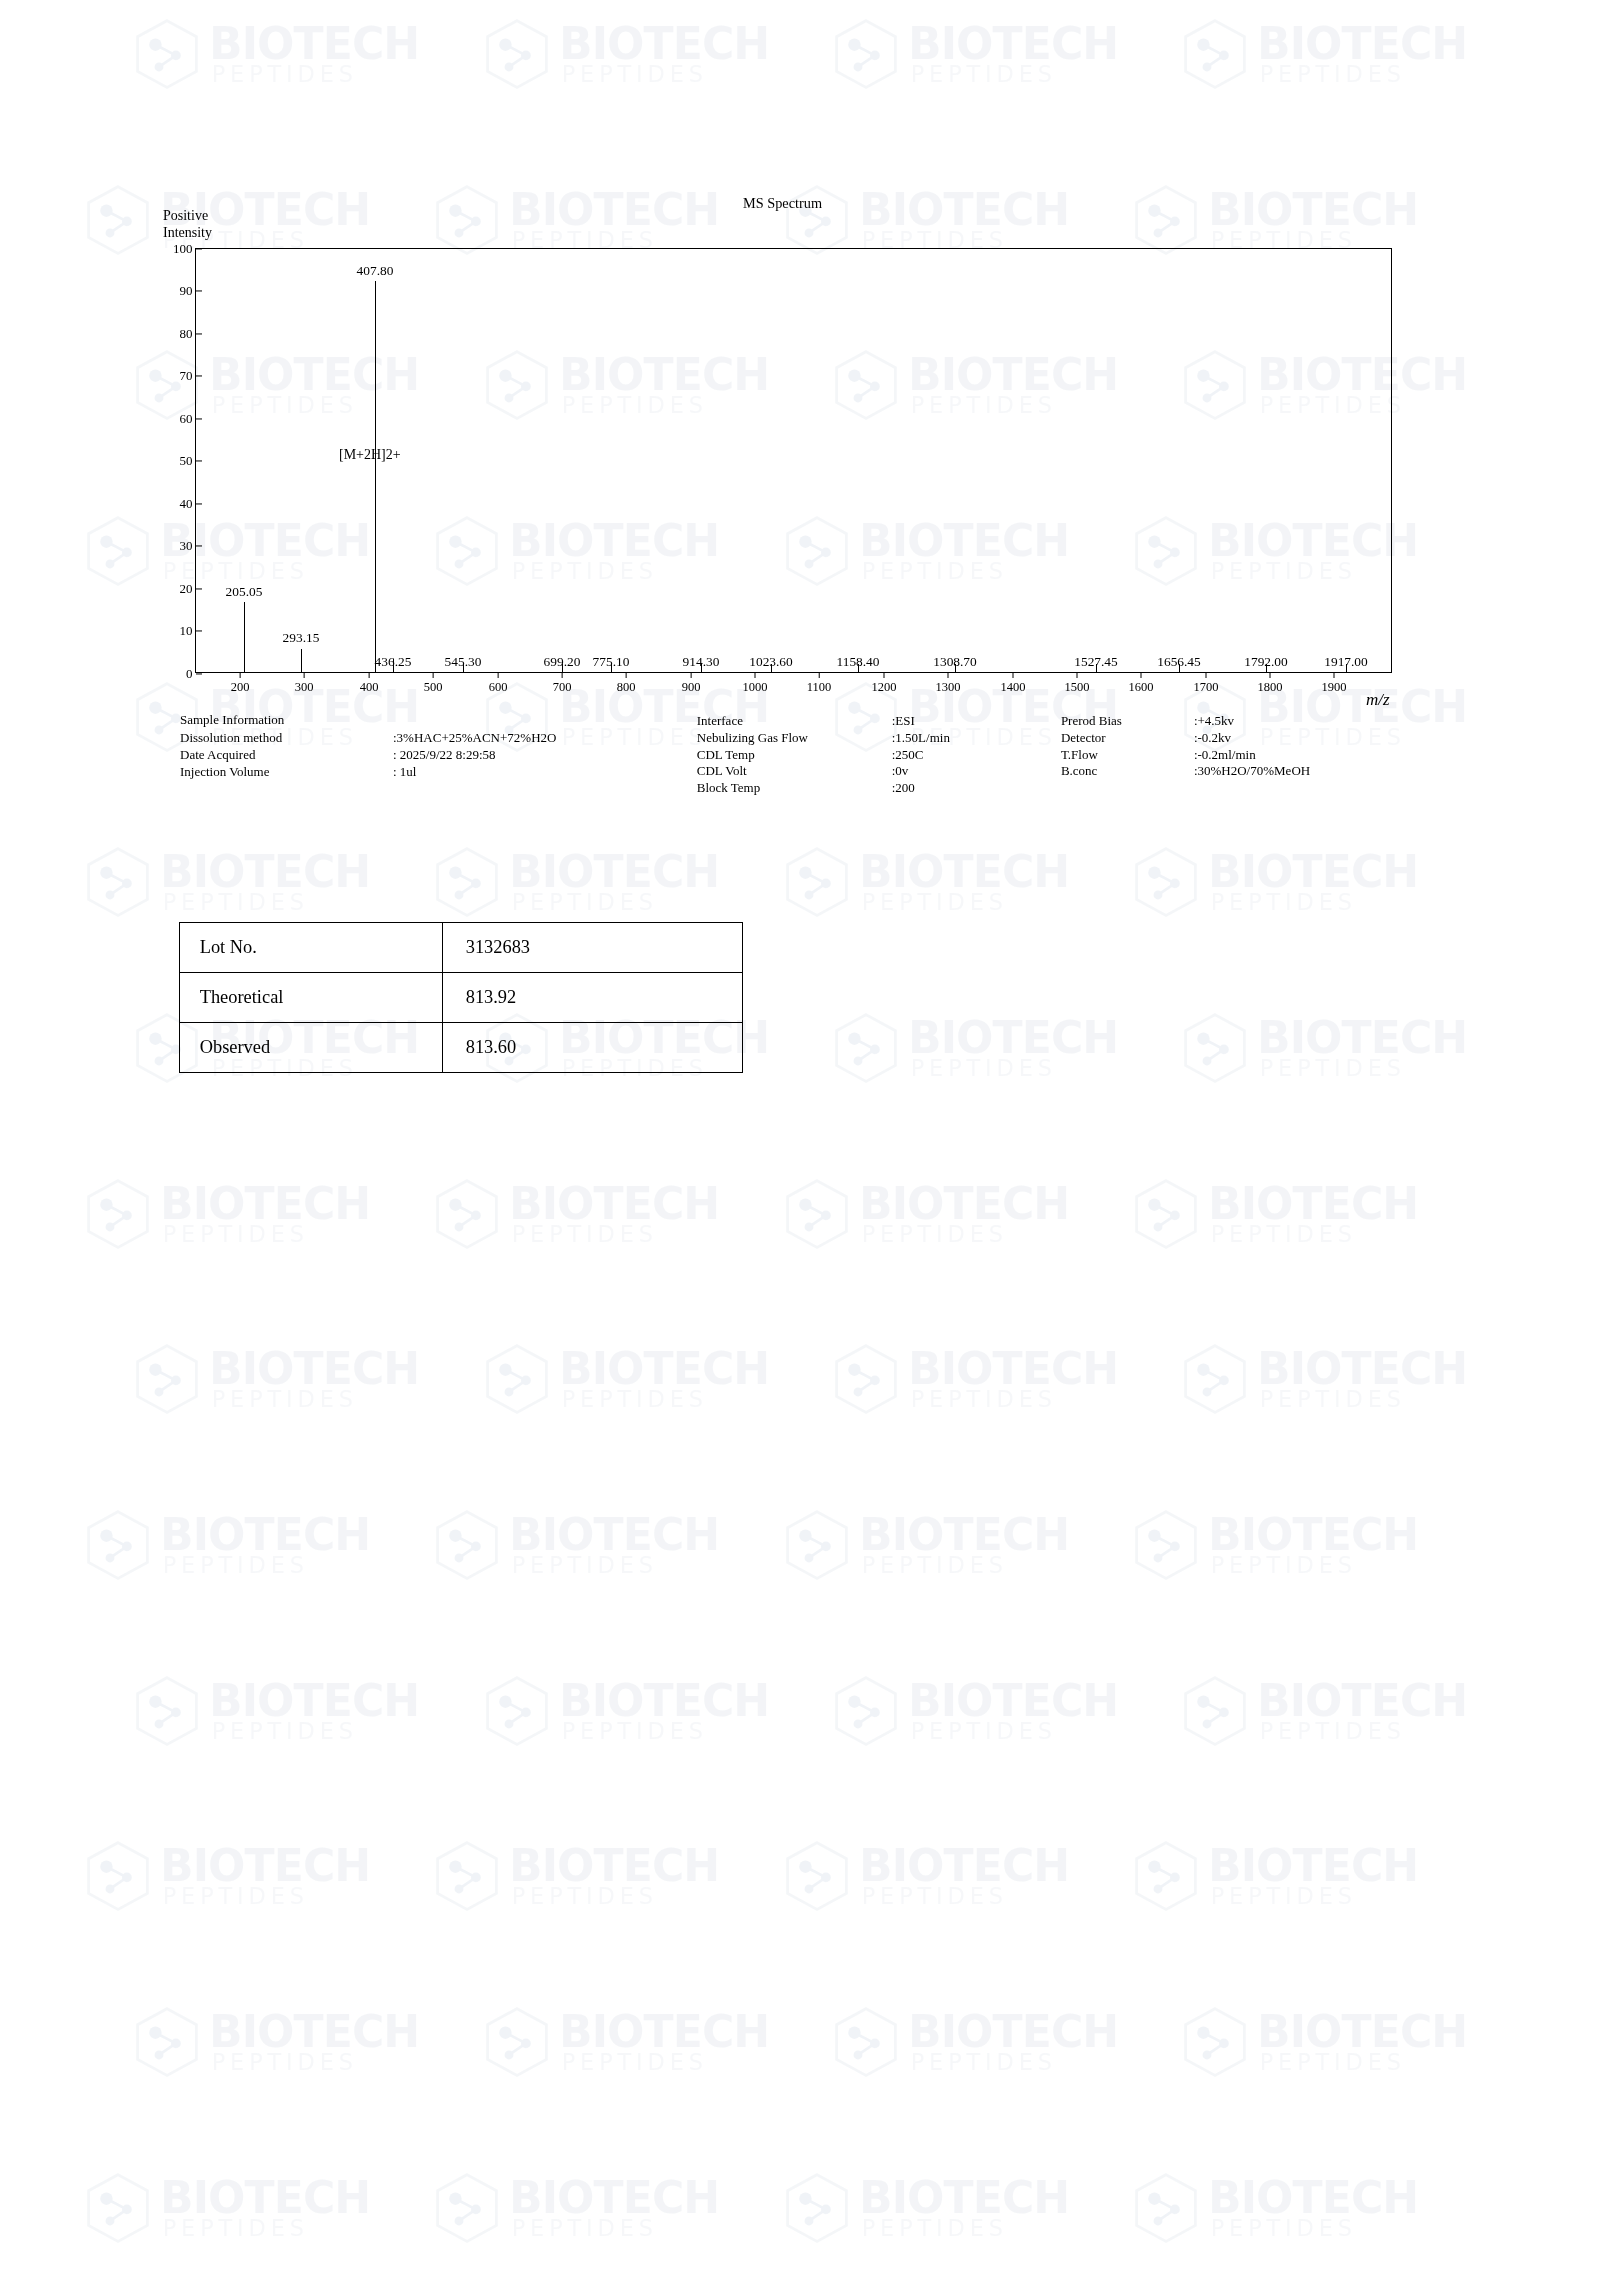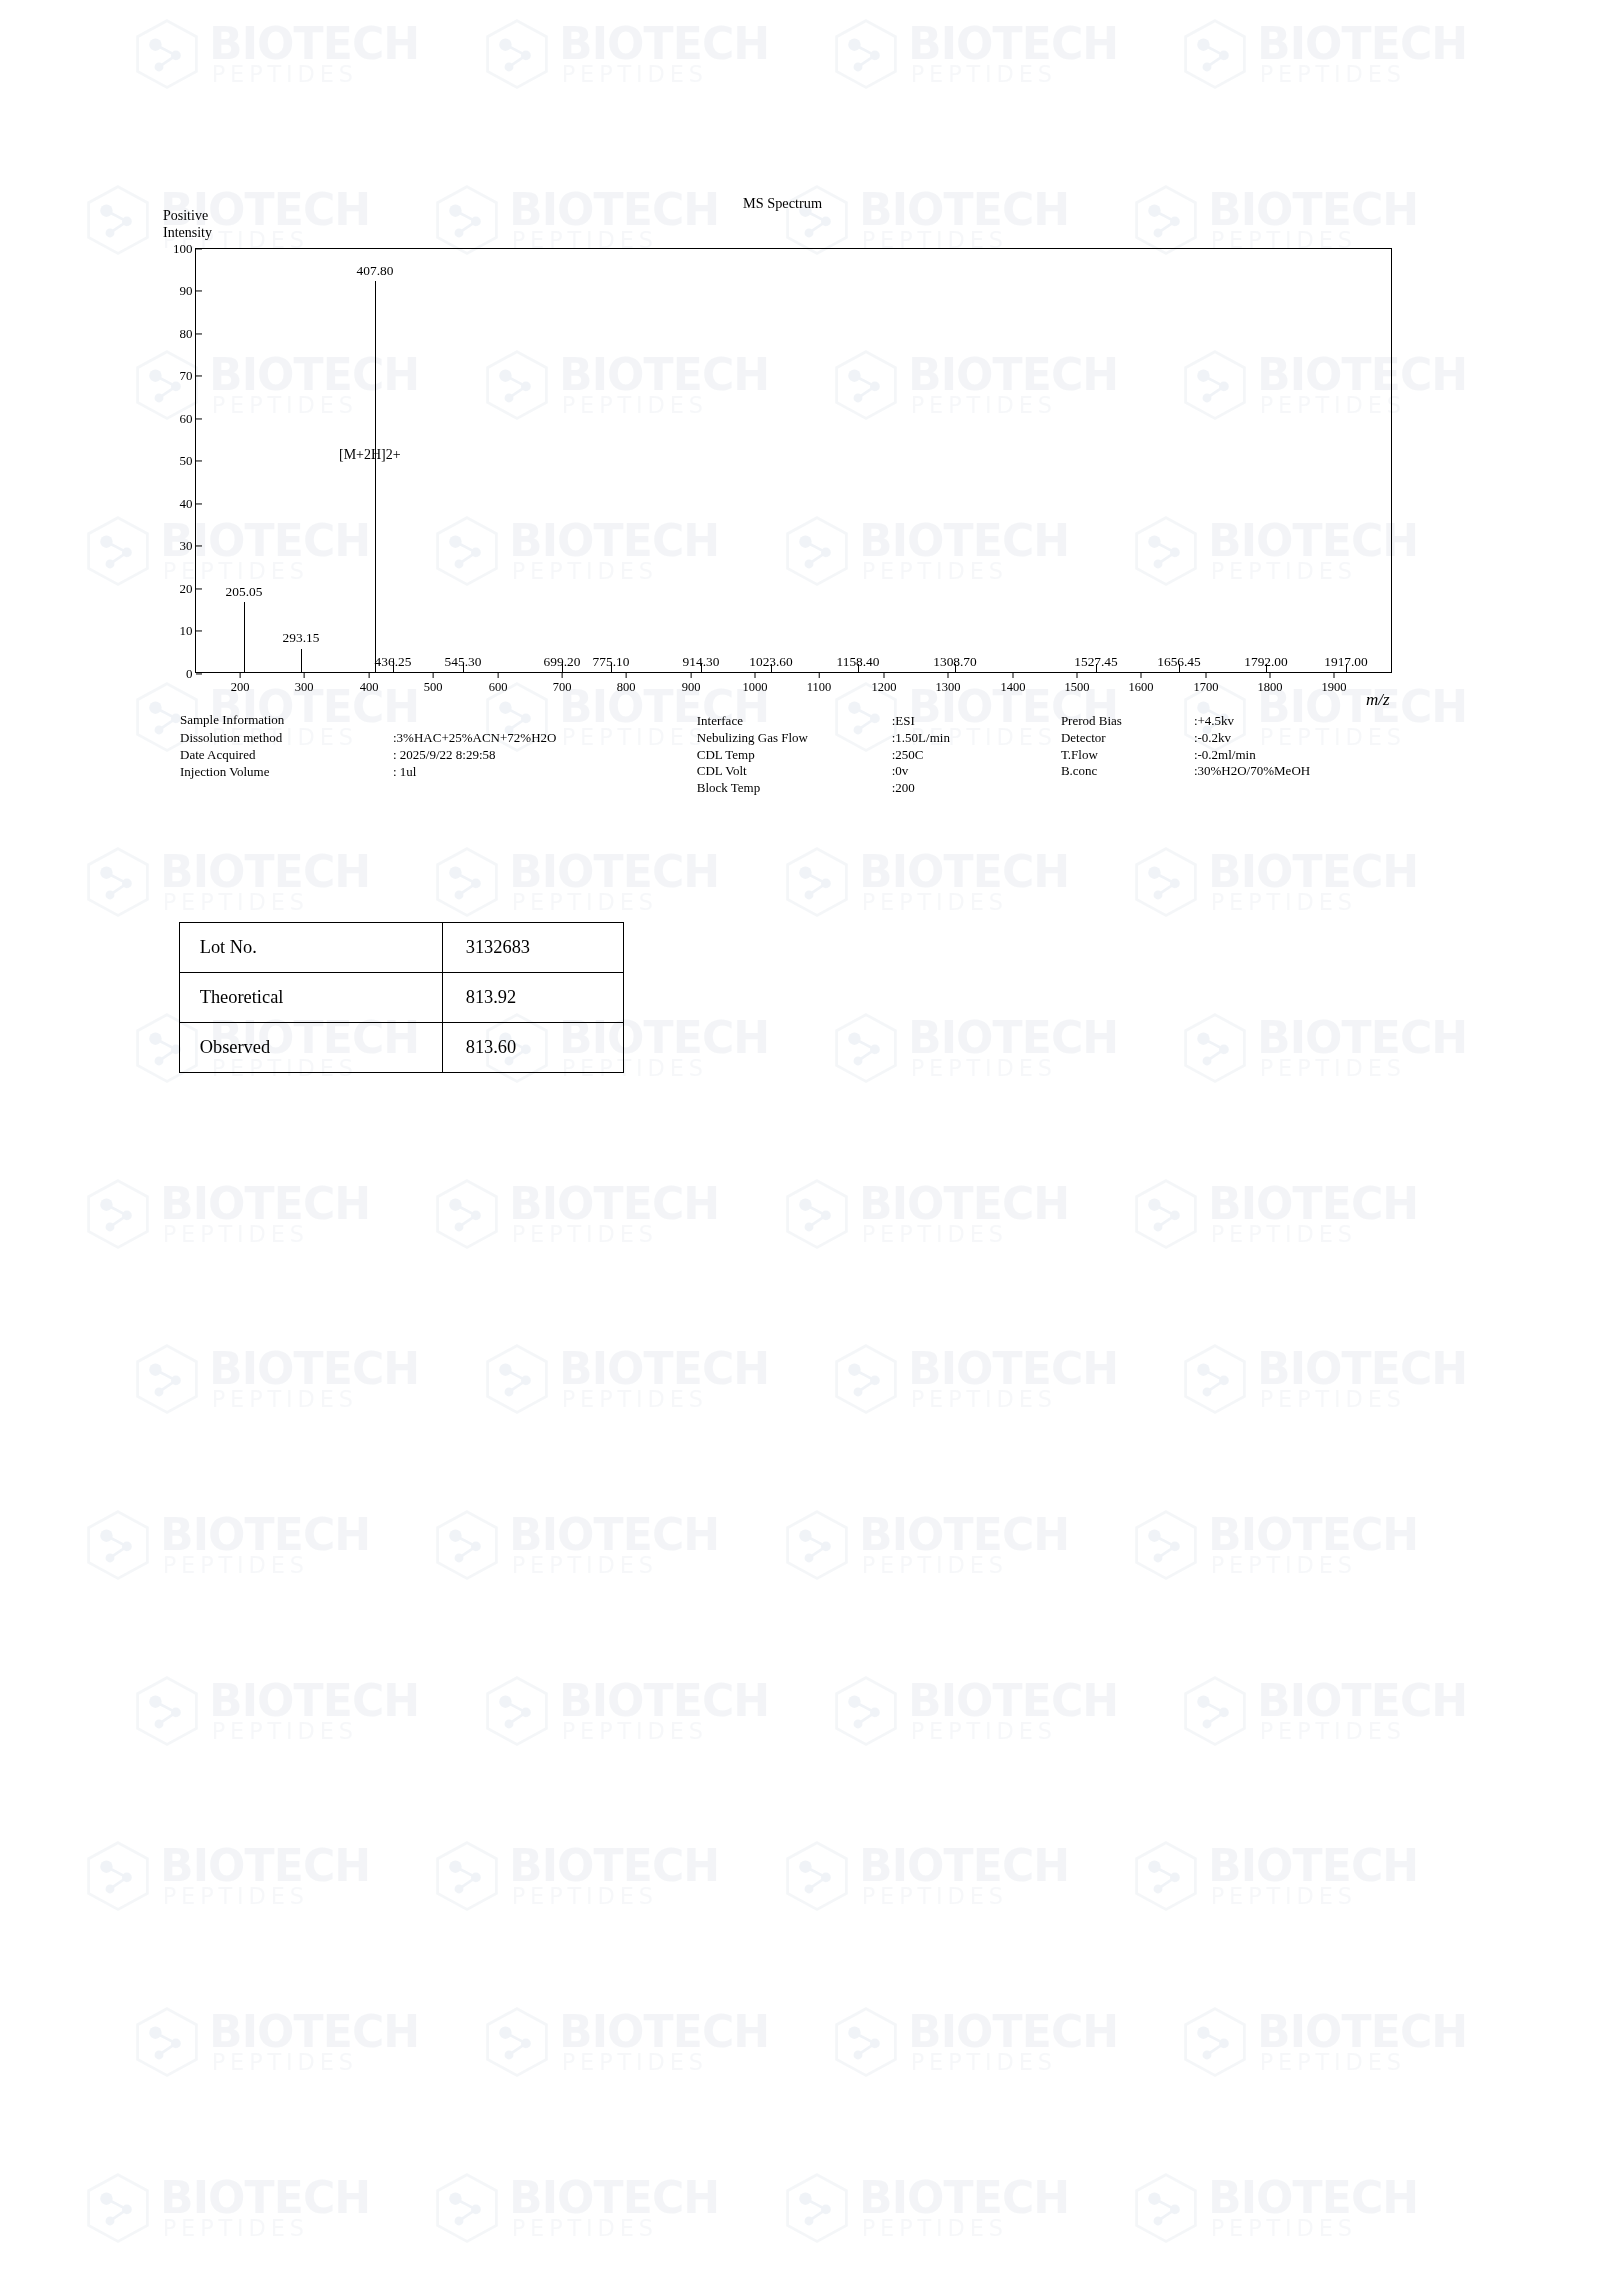--- a/index.html
+++ b/index.html
@@ -155,21 +155,21 @@
   .info-k { width:213px; flex:0 0 auto; }
   .info-k.narrow { width:195px; }
   .info-k.n3 { width:133px; }
   .info-v { flex:1 1 auto; }
   .info-head { margin-bottom:0.9px; }
 
   
   #lot-table {
     position:absolute;
     left:179px; top:922px;
-    width:445px;
+    width:564px;
     border-collapse:collapse;
   }
   #lot-table td {
     border:1.3px solid #000;
     height:49px;
     font-size:18.4px;
     padding:0 0 0 19.7px;
     vertical-align:middle;
   }
   #lot-table td.k { width:242px; }

